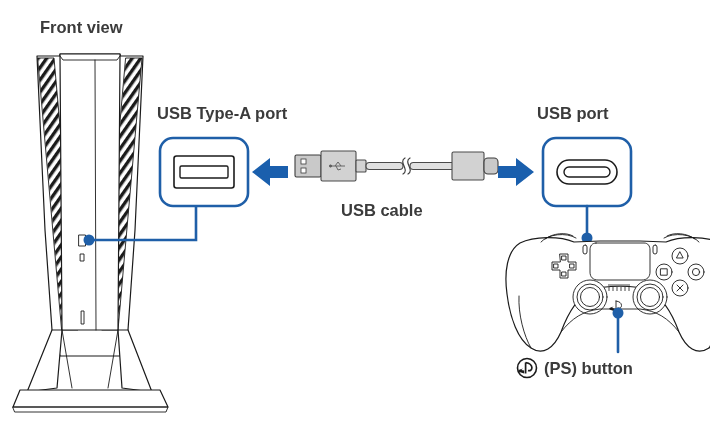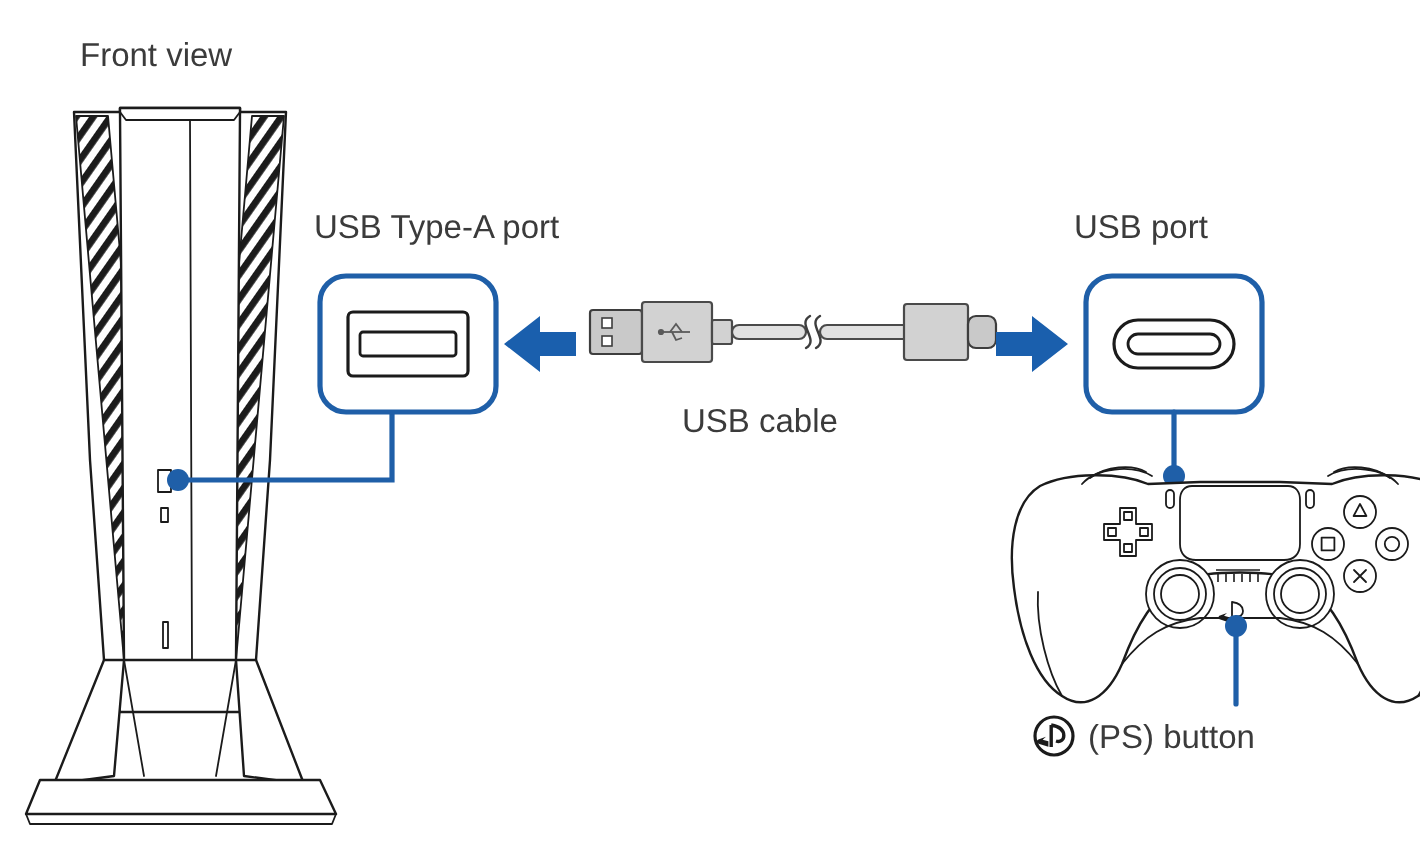--- a/index.html
+++ b/index.html
@@ -13,20 +13,21 @@
     position: relative;
     overflow: hidden;
     font-family: "Liberation Sans", sans-serif;
   }
   #diagram-root {
     position: absolute;
     left: 0;
     top: 0;
     width: 598px;
     height: 424px;
+    font-weight: bold;
   }
   svg.diagram {
     display: block;
     width: 710px;
     height: 424px;
   }
   text {
     font-family: "Liberation Sans", sans-serif;
     fill: #3c3c3c;
     font-size: 16.5px;

